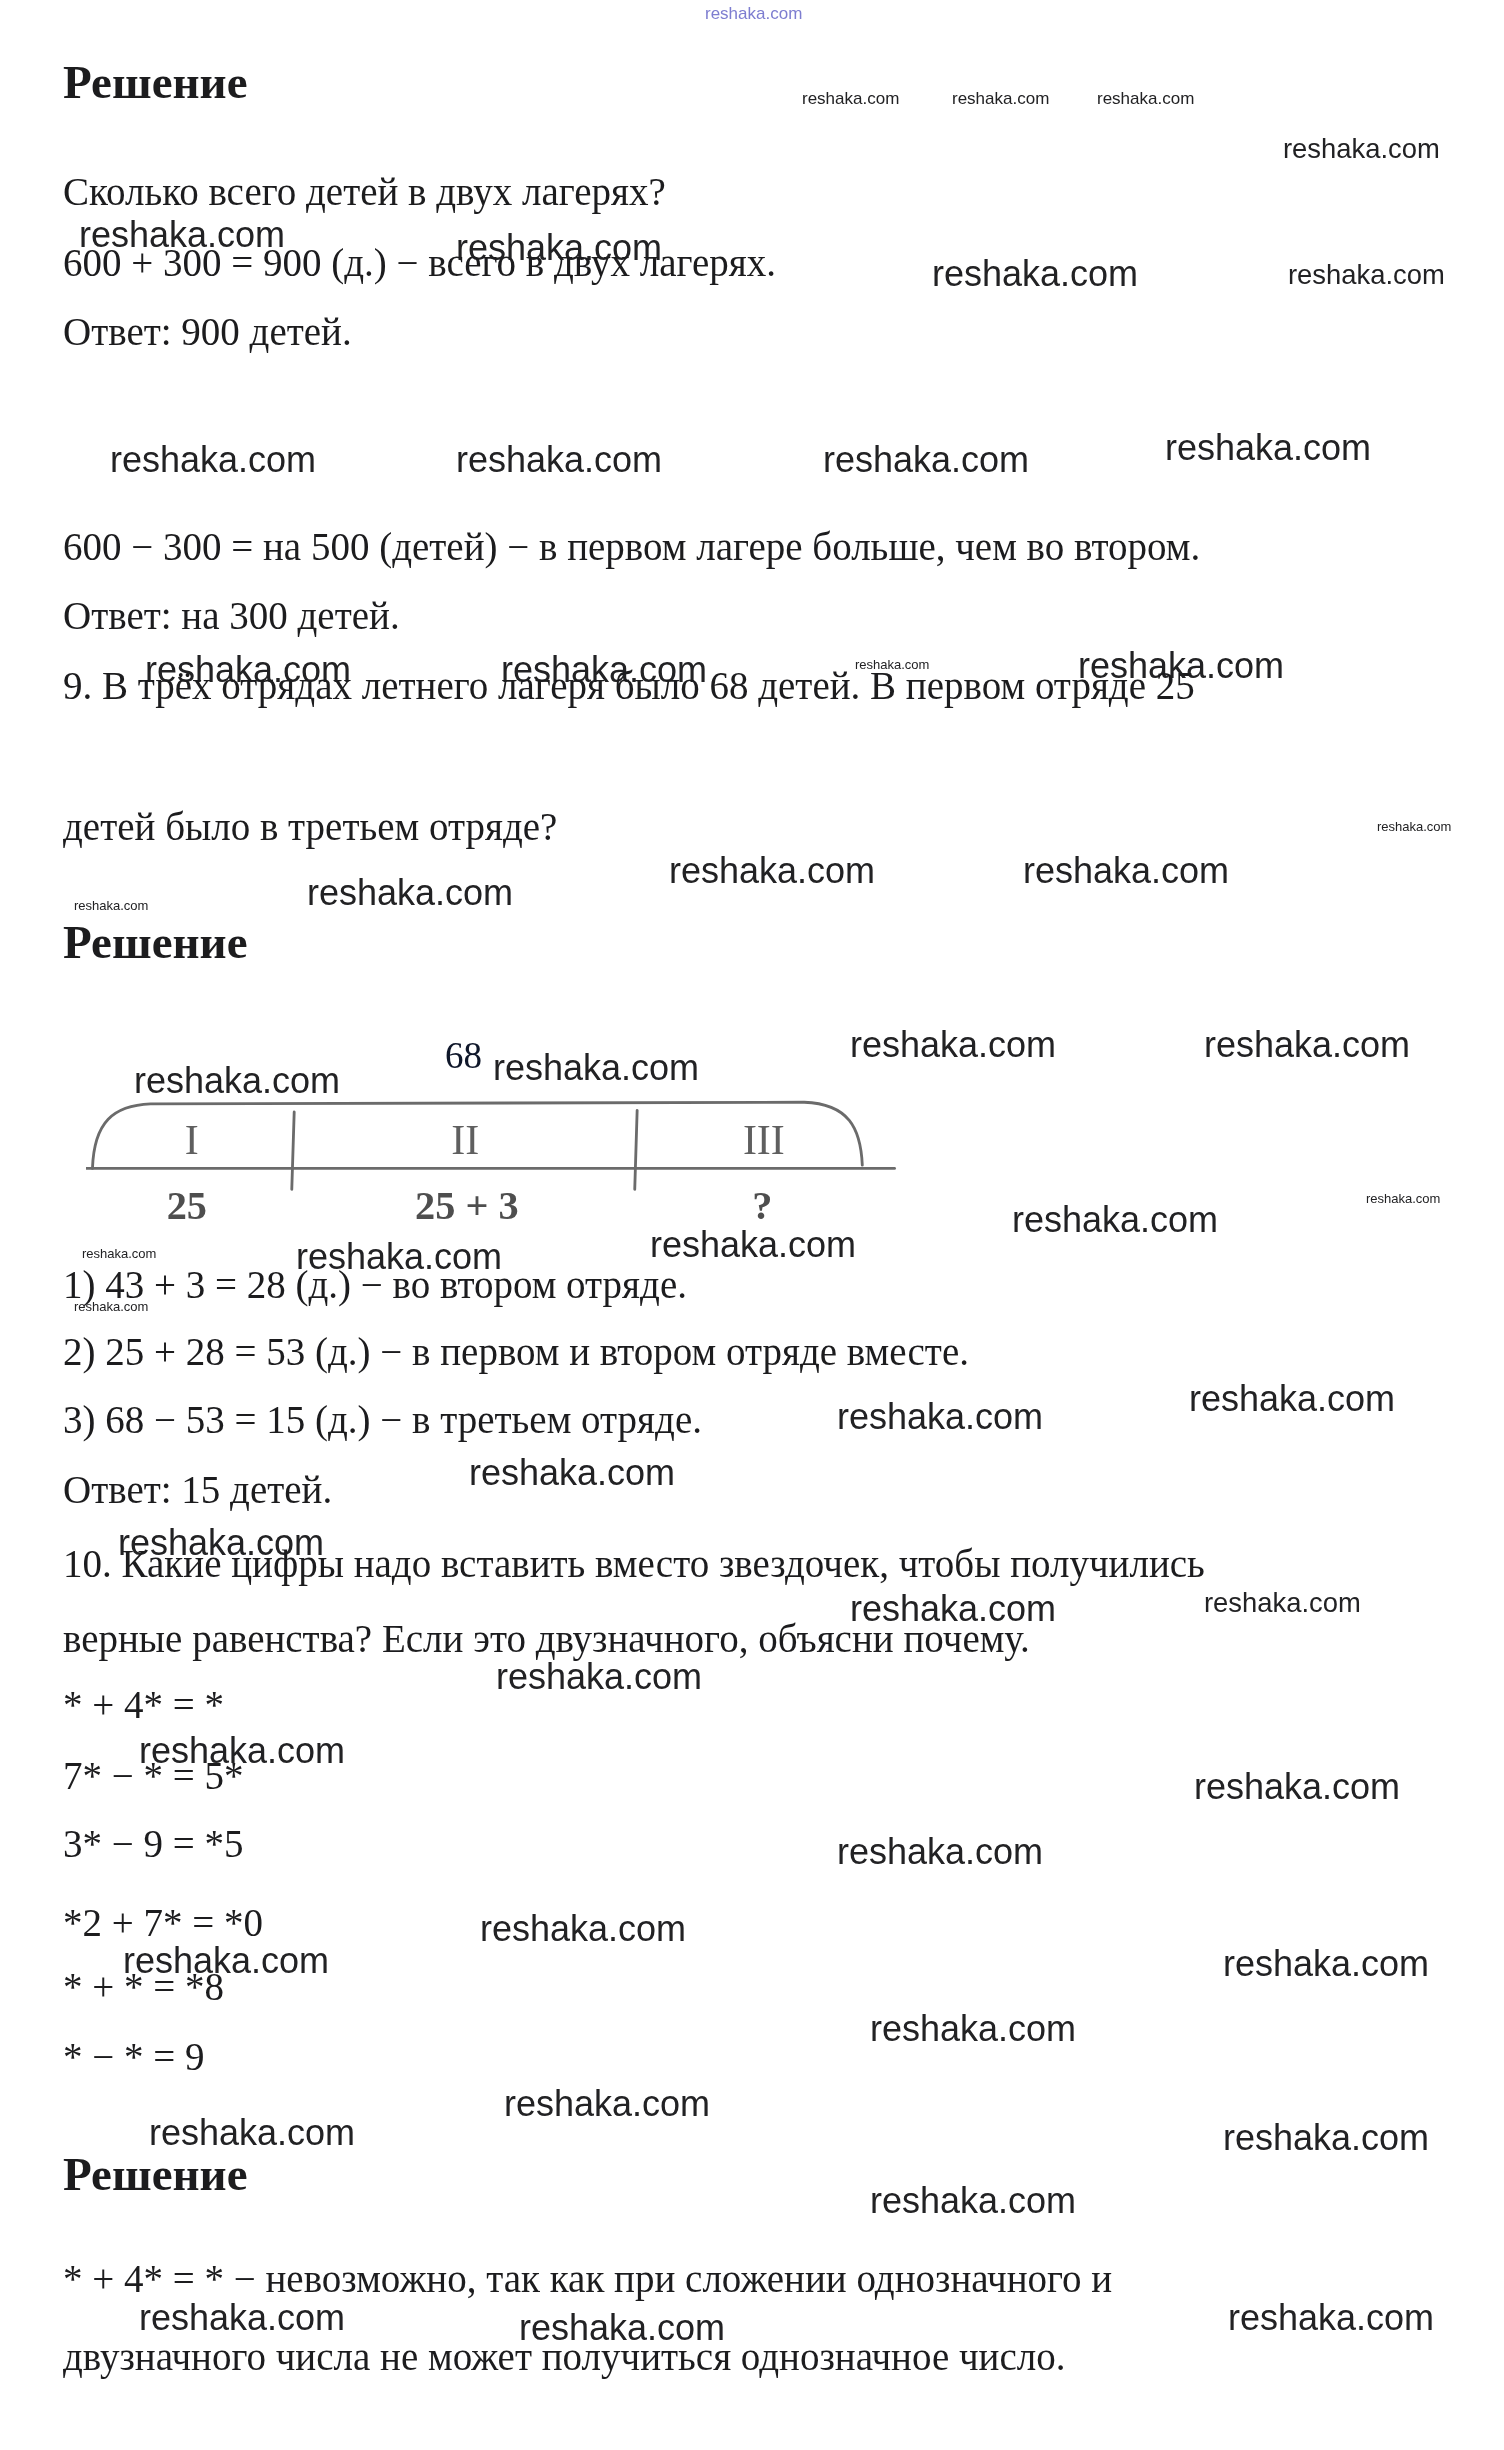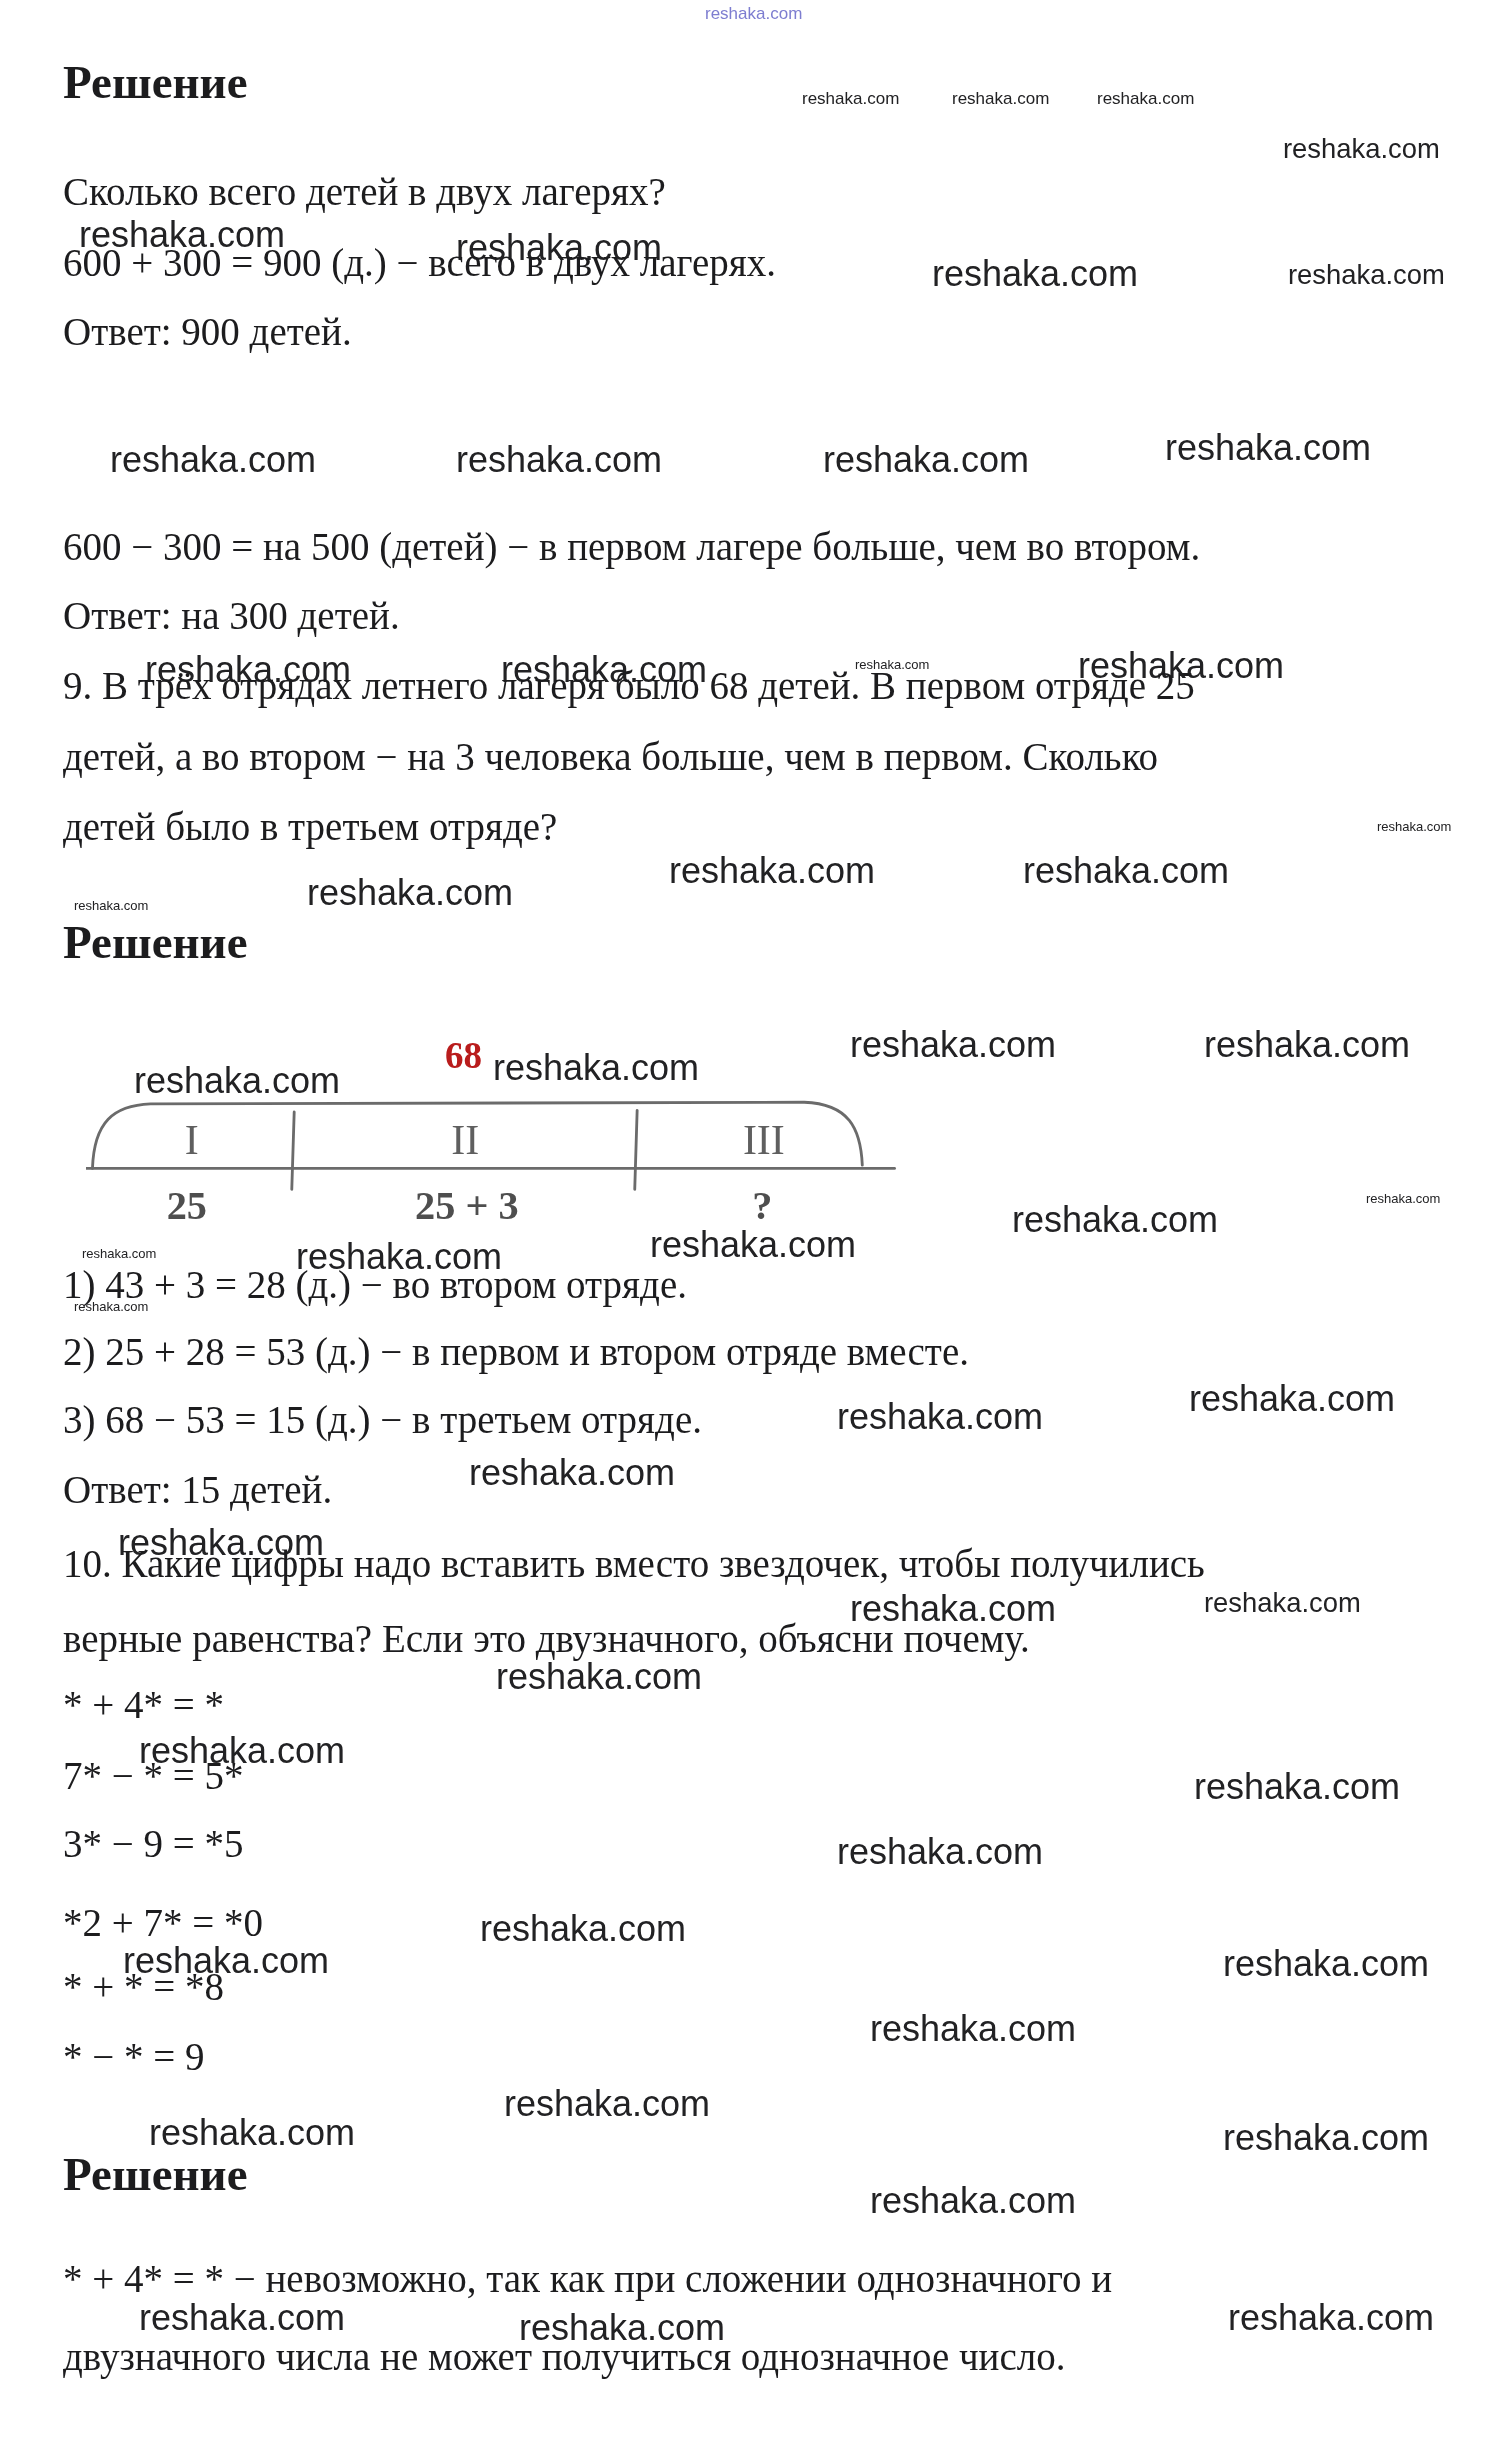--- a/index.html
+++ b/index.html
@@ -40,21 +40,21 @@
     font-family:"Liberation Serif", serif;
     font-size:52px; fill:#5f5f5f; text-anchor:middle;
   }
   .dg-value {
     font-family:"Liberation Serif", serif;
     font-size:50px; font-weight:bold; fill:#4e4e4e; text-anchor:middle;
   }
   .diagram-total {
     position:absolute;
     font-family:"Liberation Serif", serif;
-    font-size:37px; font-weight:bold; color:#b91c1c;
+    font-size:37px; font-weight:normal; color:#0f172a;
   }
 </style>
 </head>
 <body>
 
 <div class="page">
 
   <div class="wm-layer">
       <span class="wm wm-S" style="left: 705px; top: 4.8px; color: rgb(125, 125, 208);">reshaka.com</span>
       <span class="wm wm-S" style="left: 802px; top: 90px; color: rgb(34, 34, 36);">reshaka.com</span>
@@ -112,21 +112,20 @@
     </div>
 
   <h2 class="heading" style="top:55px">Решение</h2>
   <div class="line" style="top:171px">Сколько всего детей в двух лагерях?</div>
   <div class="line" style="top:242px">600 + 300 = 900 (д.) − всего в двух лагерях.</div>
   <div class="line" style="top:311px">Ответ: 900 детей.</div>
   <div class="line" style="top:526px">600 − 300 = на 500 (детей) − в первом лагере больше, чем во втором.</div>
   <div class="line" style="top:595px">Ответ: на 300 детей.</div>
 
   <div class="line" style="top:665px">9. В трёх отрядах летнего лагеря было 68 детей. В первом отряде 25</div>
-  <div class="line" style="top:736px">детей, а во втором − на 3 человека больше, чем в первом. Сколько</div>
   <div class="line" style="top:806px">детей было в третьем отряде?</div>
 
   <h2 class="heading" style="top:915px">Решение</h2>
 
   <div class="diagram-total" style="left:445px; top:1034px">68</div>
 
   <svg class="diagram" style="left:86px; top:1094px" width="811" height="144" viewBox="0 0 1005 178">
     <path class="dg-stroke" d="M 8 92 C 10 34, 34 14, 80 12 L 890 10 C 945 12, 960 42, 962 88"></path>
     <line class="dg-stroke" x1="0" y1="92" x2="1002" y2="92"></line>
     <line class="dg-stroke" x1="258" y1="22" x2="255" y2="118"></line>

